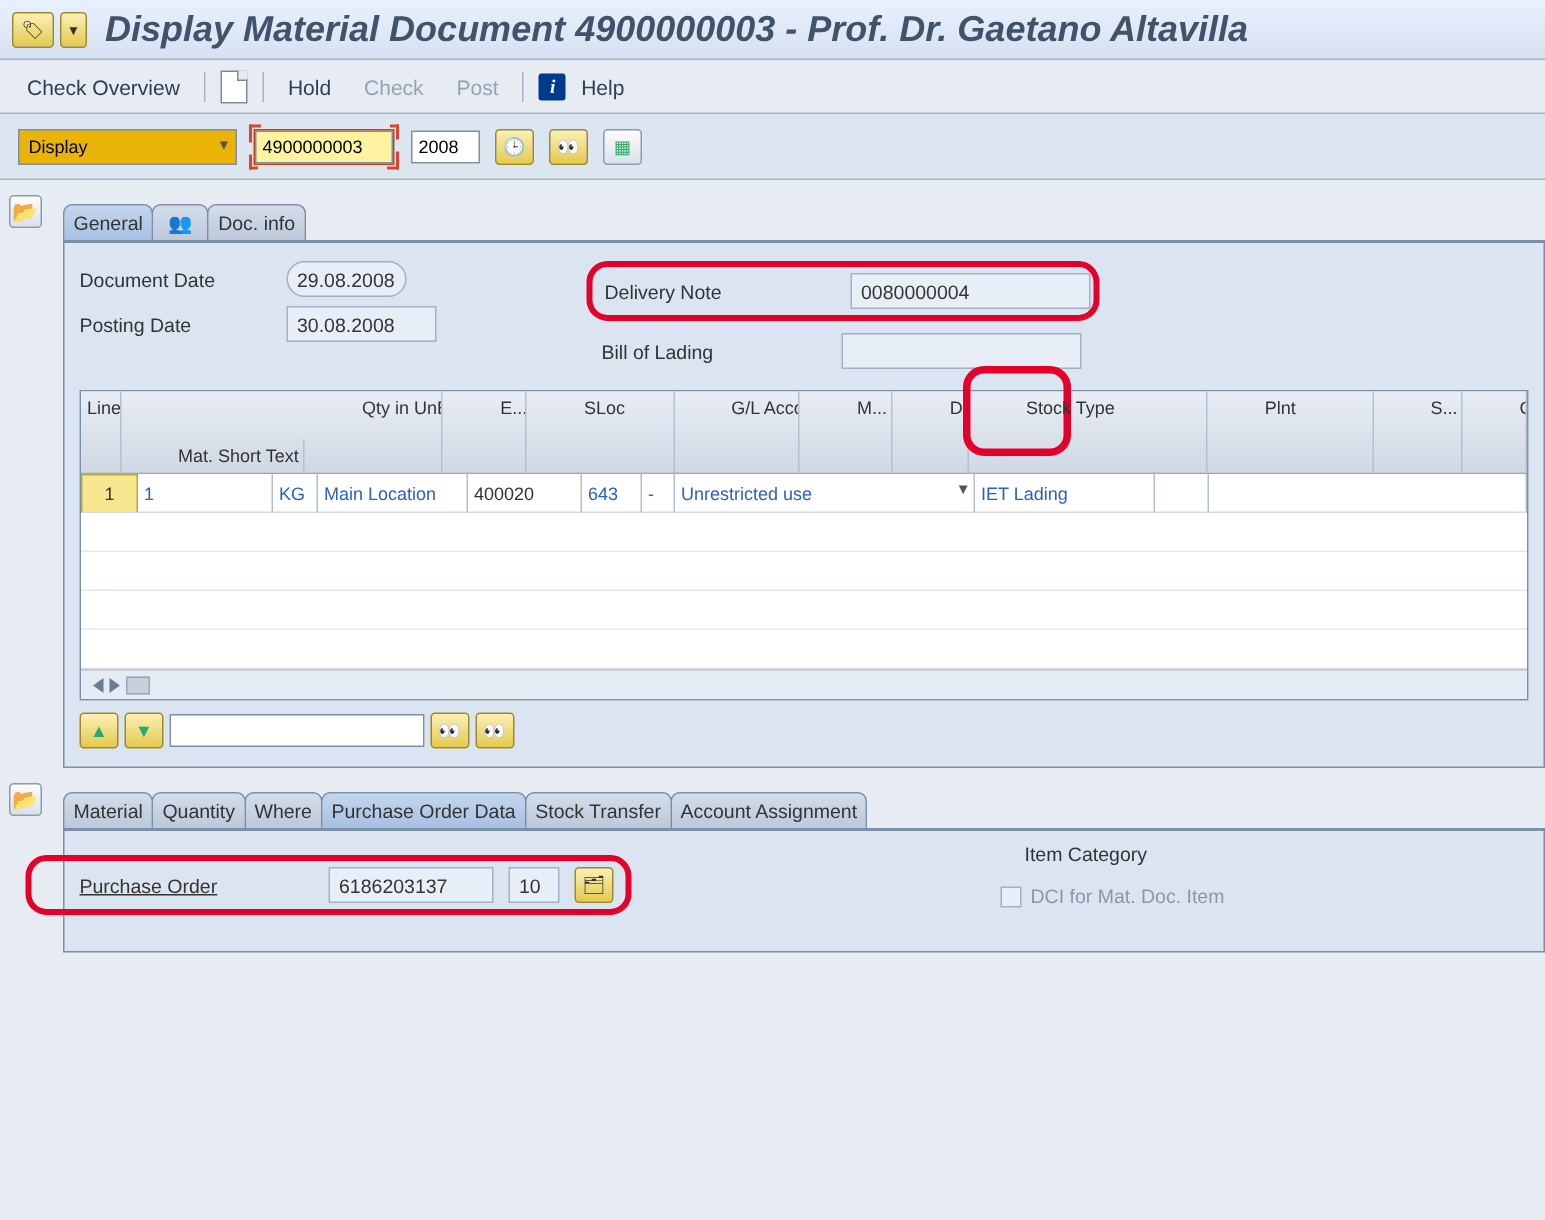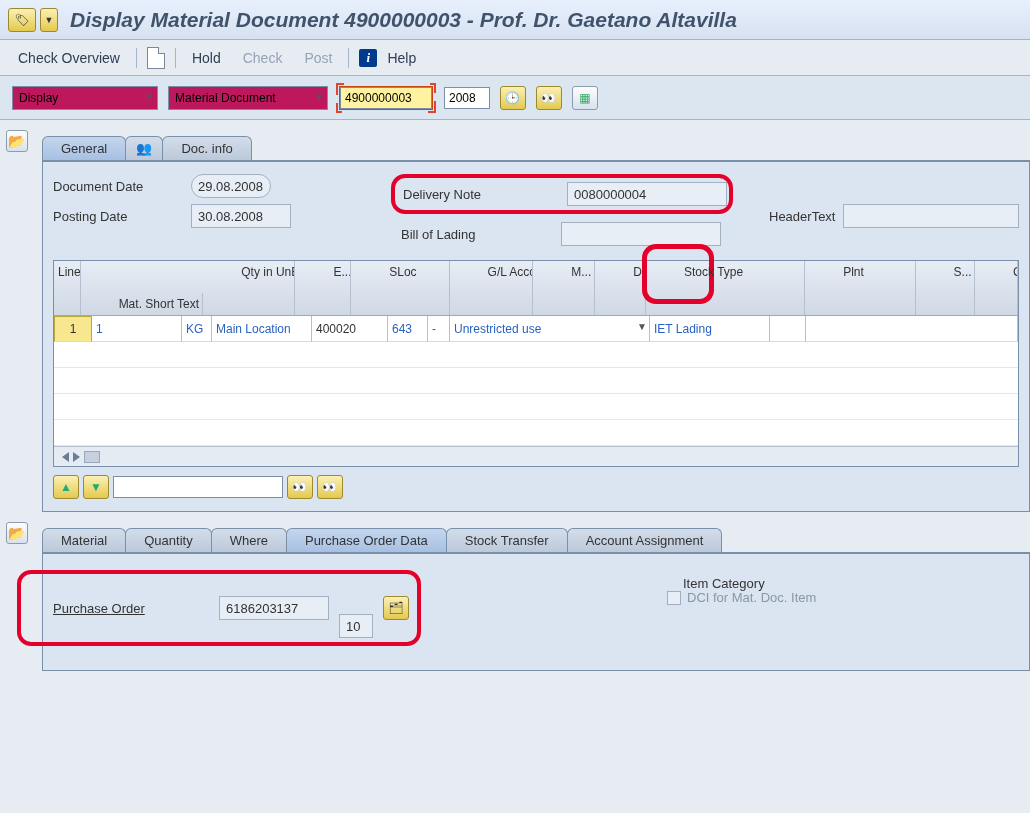--- a/index.html
+++ b/index.html
@@ -2,52 +2,52 @@
 <html><head>
 <meta charset="utf-8">
 <style>
   * { box-sizing: border-box; }
   html, body { margin:0; padding:0; font-family: Arial, Helvetica, sans-serif; font-size:12px; background:#e7ecf3; color:#333; }
   .app { width:1030px; height:813px; background:#e7ecf3; position:relative; overflow:hidden; }
 
   .titlebar { height:40px; background:linear-gradient(#e8f0fd,#d6e1f1); display:flex; align-items:center; padding:0 8px; border-bottom:1px solid #a4b4c9; }
   .title-btn { width:28px; height:24px; background:linear-gradient(#fbf0b5,#e4c94e); border:1px solid #9c8a2e; border-radius:3px; margin-right:4px; display:flex;align-items:center;justify-content:center; }
   .title-btn.small{ width:18px;}
-  .title-text { font-size:21px; font-weight:bold; font-style:italic; color:#40536a; margin-left:8px; }
+  .title-text { font-size:24px; font-weight:bold; font-style:italic; color:#40536a; margin-left:8px; }
 
   .menubar { height:36px; display:flex; align-items:center; padding:0 12px; gap:10px; border-bottom:1px solid #a4b4c9; background:#e7ecf3;}
   .menu-link { font-size:14px; color:#2d3e55; padding:0 6px; cursor:pointer;}
   .menu-link.disabled{ color:#95a3b5; cursor:default;}
   .divider{ width:1px; height:20px; background:#a4b4c9;}
   .doc-icon{ width:18px;height:22px;border:1px solid #7c879a;background:#fff;position:relative;}
   .doc-icon:before{content:"";position:absolute;top:-1px;right:-1px;width:6px;height:6px;background:#e7ecf3;border-left:1px solid #7c879a;border-bottom:1px solid #7c879a;}
   .help-icon{width:18px;height:18px;background:#003a8c;display:flex;align-items:center;justify-content:center;color:#fff;font-weight:bold;font-family:"Times New Roman",serif;font-style:italic;font-size:13px;border-radius:2px;}
 
   .selection-bar{height:44px;display:flex;align-items:center;padding:0 12px;gap:10px;background:#dbe6f0;border-bottom:1px solid #a4b4c9;}
-  .sap-select{height:24px;border:1px solid #7c8fa6;background:#be185d;font-size:12px;padding:0 20px 0 6px;appearance:none;position:relative;}
+  .sap-select{height:24px;border:1px solid #7c8fa6;background:#eab308;font-size:12px;padding:0 20px 0 6px;appearance:none;position:relative;}
   .select-wrap{position:relative;display:inline-block;}
   .select-wrap:after{content:"▾";position:absolute;right:6px;top:4px;color:#555;pointer-events:none;font-size:11px;}
   .sap-input{height:22px;border:1px solid #7c8fa6;background:#fff;padding:0 4px;font-size:12px;}
   .sap-input.highlight{background:#fff3a1;outline:1px solid #c41;outline-offset:0;}
   .docnum-brackets{position:relative;display:inline-block;padding:2px;}
   .docnum-brackets:before,.docnum-brackets:after{content:"";position:absolute;width:6px;height:10px;border:2px solid #d43;}
   .docnum-brackets:before{top:-2px;left:-2px;border-right:none;border-bottom:none;}
   .docnum-brackets:after{bottom:-2px;right:-2px;border-left:none;border-top:none;}
   .bracket-tr,.bracket-bl{position:absolute;width:6px;height:10px;border:2px solid #d43;}
   .bracket-tr{top:-2px;right:-2px;border-left:none;border-bottom:none;}
   .bracket-bl{bottom:-2px;left:-2px;border-right:none;border-top:none;}
 
   .icon-btn{width:26px;height:24px;border:1px solid #8c9cb0;background:linear-gradient(#fdfdfd,#d9e1ec);border-radius:3px;display:flex;align-items:center;justify-content:center;}
   .icon-btn.yellow{background:linear-gradient(#fbf0b5,#e4c94e);border-color:#9c8a2e;}
 
   .panel-area{padding:8px 0 0 8px;position:relative;}
   .side-toggle{width:22px;height:22px;background:linear-gradient(#fdfdfd,#d9e1ec);border:1px solid #8c9cb0;border-radius:3px;display:flex;align-items:center;justify-content:center;color:#4a6b2f;font-size:14px;position:absolute;left:6px;}
 
   .tabstrip{display:flex;align-items:flex-end;margin-left:34px;height:26px;}
-  .tab{border:1px solid #7a90a9;border-bottom:none;padding:4px 18px;font-size:13px;background:linear-gradient(#d3ddea,#bcc9da);border-radius:6px 6px 0 0;margin-right:-1px;cursor:pointer;}
+  .tab{border:1px solid #7a90a9;border-bottom:none;padding:4px 6px;font-size:13px;background:linear-gradient(#d3ddea,#bcc9da);border-radius:6px 6px 0 0;margin-right:-1px;cursor:pointer;}
   .tab.active{background:linear-gradient(#c4d6ee,#a7c0e2);position:relative;z-index:2;}
   .tab.icon-only{padding:4px 10px;}
   .vendor-icon{font-size:13px;}
 
   .panel-body{border:1px solid #7a90a9;border-top:2px solid #7a90a9;background:#dbe5f1;margin-left:34px;margin-right:0;padding:12px 10px 8px 10px;}
   .field-label{font-size:13px;color:#333;}
   .ro-field{height:24px;border:1px solid #a3b0c2;background:#e8eef6;padding:2px 6px;font-size:13px;display:flex;align-items:center;}
 
   .delivery-row{display:flex;align-items:center;gap:0;}
   .delivery-label{width:170px;height:28px;display:flex;align-items:center;padding-left:6px;font-size:13px;}
@@ -92,21 +92,21 @@
 
   .filter-bar{display:flex;align-items:center;gap:4px;margin:8px 0 4px 0;}
   .filter-input{width:170px;}
 
   
   .detail-area{margin-top:6px;}
   .detail-body{border:1px solid #7a90a9;border-top:2px solid #7a90a9;background:#dbe5f1;margin-left:34px;padding:16px 10px 24px 10px;position:relative;}
   .underline{text-decoration:underline;}
   .callout-po{border:4px solid #e3002b;border-radius:14px;padding:4px 8px;display:inline-flex;align-items:center;gap:10px;}
 
-  .item-cat{position:absolute;left:640px;top:22px;font-size:13px;}
+  .item-cat{position:absolute;left:640px;top:8px;font-size:13px;}
   .dci-row{position:absolute;left:624px;top:36px;display:flex;align-items:center;gap:6px;color:#8b97a6;font-size:13px;}
   .dci-check{width:14px;height:14px;border:1px solid #a3afc0;background:#e8eef6;}
 
   .stock-dd{position:absolute;right:2px;top:5px;font-size:10px;color:#555;}
 </style>
 </head>
 <body>
 
 <div class="app">
 
@@ -134,25 +134,20 @@
       <span class="menu-link">Help</span>
     </span>
   </div>
 
   <div class="selection-bar">
     <span class="select-wrap">
       <select class="sap-select" style="width:146px;">
         <option>Display</option>
       </select>
     </span>
-    <span class="select-wrap">
-      <select class="sap-select" style="width:160px;">
-        <option>Material Document</option>
-      </select>
-    </span>
     <span class="docnum-brackets">
       <span class="bracket-tr"></span><span class="bracket-bl"></span>
       <input class="sap-input highlight" style="width: 92px;" value="4900000003">
     </span>
     <input class="sap-input" style="width: 46px; text-align: left;" value="2008">
     <div class="icon-btn yellow">
         <span>🕒</span>
       </div>
     <div class="icon-btn yellow">
         <span>👀</span>
@@ -191,27 +186,20 @@
               <span class="delivery-label">Delivery Note</span>
               <div class="ro-field" style="width:160px;">0080000004</div>
             </div>
           </div>
           <div class="delivery-row" style="margin-top:2px;">
             <span class="delivery-label" style="padding-left:10px;">Bill of Lading</span>
             <div class="ro-field" style="width:160px;"></div>
           </div>
         </div>
 
-        <div style="flex:1;">
-          <div style="height:30px;"></div>
-          <div style="display:flex;align-items:center;gap:8px;">
-            <span class="field-label">HeaderText</span>
-            <div class="ro-field" style="flex:1;min-width:120px;"></div>
-          </div>
-        </div>
       </div>
 
       <div class="table-wrap">
         <div class="callout-mvt"></div>
         <div class="items-table">
           <div class="items-header">
             <div class="col c-line">Line</div>
             <div class="col c-mat">Mat. Short Text</div>
             <div class="col c-qty">Qty in UnE</div>
             <div class="col c-eun">E...</div>
@@ -279,21 +267,21 @@
       <div class="tab">Quantity</div>
       <div class="tab">Where</div>
       <div class="tab active">Purchase Order Data</div>
       <div class="tab">Stock Transfer</div>
       <div class="tab">Account Assignment</div>
     </div>
     <div class="detail-body">
       <span class="callout-po" style="margin-left:-36px;">
         <span class="field-label underline" style="width:180px;display:inline-block;padding-left:24px;">Purchase Order</span>
         <div class="ro-field" style="width:110px;">6186203137</div>
-        <div class="ro-field" style="width:34px;margin-top:36px;">10</div>
+        <div class="ro-field" style="width:34px;">10</div>
         <div class="icon-btn yellow">
             <span>🗂</span>
           </div>
       </span>
 
       <div class="item-cat">Item Category</div>
       <div class="dci-row">
         <div class="dci-check"></div>
         <span>DCI for Mat. Doc. Item</span>
       </div>

